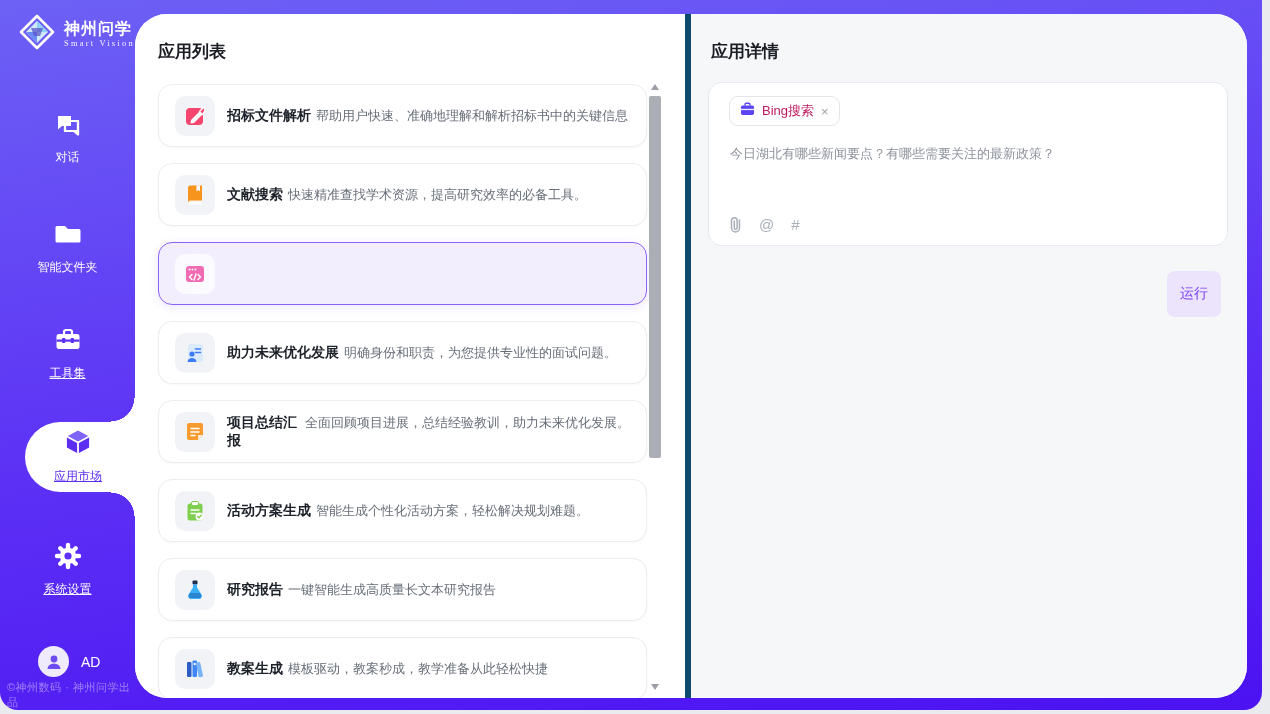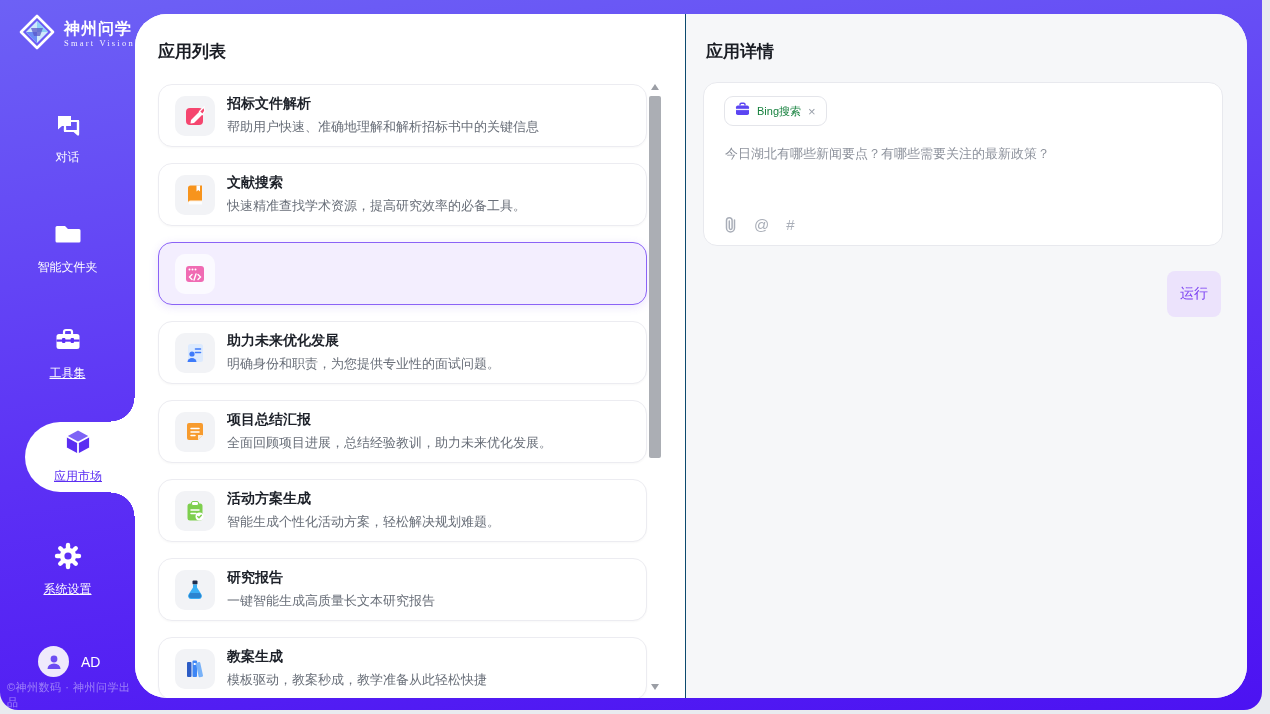--- a/index.html
+++ b/index.html
@@ -50,43 +50,43 @@
   .cards { position:absolute; left:23px; top:70px; width:489px; display:flex;
            flex-direction:column; gap:16px; }
   .card { display:flex; align-items:center; gap:12px; min-height:63px; padding:10px 16px;
           background:#fff; border:1px solid #ececf1; border-radius:14px; cursor:pointer;
           box-shadow:0 1px 2px rgba(20,20,40,.03); }
   .card.selected { background:#f3eefe; border:1px solid #8b63f6;
                    box-shadow:0 2px 10px rgba(110,70,240,.14); }
   .card-icon-box { flex:0 0 40px; width:40px; height:40px; border-radius:10px; background:#f2f3f6;
                    display:flex; align-items:center; justify-content:center; }
   .card.selected .card-icon-box { background:#fbfaff; }
-  .card-texts { display:flex; flex-direction:column; gap:5px; overflow:hidden; }
+  .card-texts { display:flex; gap:5px; overflow:hidden; }
   .card-name { font-size:14px; font-weight:700; color:#1d2129; }
   .card-desc { font-size:13px; color:#686e78; white-space:nowrap; }
 
   
   .scrollbar { position:absolute; left:514px; top:68px; width:13px; height:612px; }
   .sb-arrow { position:absolute; left:2px; width:0; height:0; border-left:4.5px solid transparent;
               border-right:4.5px solid transparent; cursor:pointer; }
   .sb-arrow.up   { top:2px;  border-bottom:6px solid #9b9ea5; }
   .sb-arrow.down { bottom:4px; border-top:6px solid #9b9ea5; }
   .sb-thumb { position:absolute; left:0; top:14px; width:12px; height:362px;
               background:#abaeb4; border-radius:2px; cursor:pointer; }
 
   
   .app-detail { position:relative; flex:1; height:100%; background:#f6f7f9;
-                border-left:1px solid #0c4a6e; }
+                border-left:6px solid #0c4a6e; }
   .app-detail .pane-title { position:absolute; left:20px; top:26px; }
   .detail-card { position:absolute; left:17px; top:68px; width:520px; height:164px;
                  background:#fff; border:1px solid #e8e9ee; border-radius:14px; }
   .tool-tag { position:absolute; left:20px; top:13px; height:30px; display:inline-flex;
               align-items:center; gap:7px; padding:0 10px; background:#fff;
               border:1px solid #e4e5ea; border-radius:9px; cursor:pointer; }
-  .tool-tag-label { font-size:11px; color:#15803d; }
+  .tool-tag-label { font-size:13px; color:#be185d; }
   .tool-tag-close { font-size:13px; color:#9aa0aa; cursor:pointer; line-height:1; }
   .prompt-text { position:absolute; left:21px; top:62px; width:470px; font-size:13px;
                  color:#8d929c; line-height:18px; cursor:text; }
   .prompt-toolbar { position:absolute; left:20px; top:133px; display:flex; align-items:center; gap:17px; }
   .pt-icon { color:#a9aeb8; font-size:15px; cursor:pointer; display:flex; align-items:center; }
   .run-btn { position:absolute; right:26px; top:257px; min-width:51px; height:46px;
              display:flex; align-items:center; justify-content:center; padding:0 13px;
              background:#ece3fc; color:#7a3ff2; font-size:14px; border:none;
              border-radius:8px; cursor:pointer; }
 </style>

